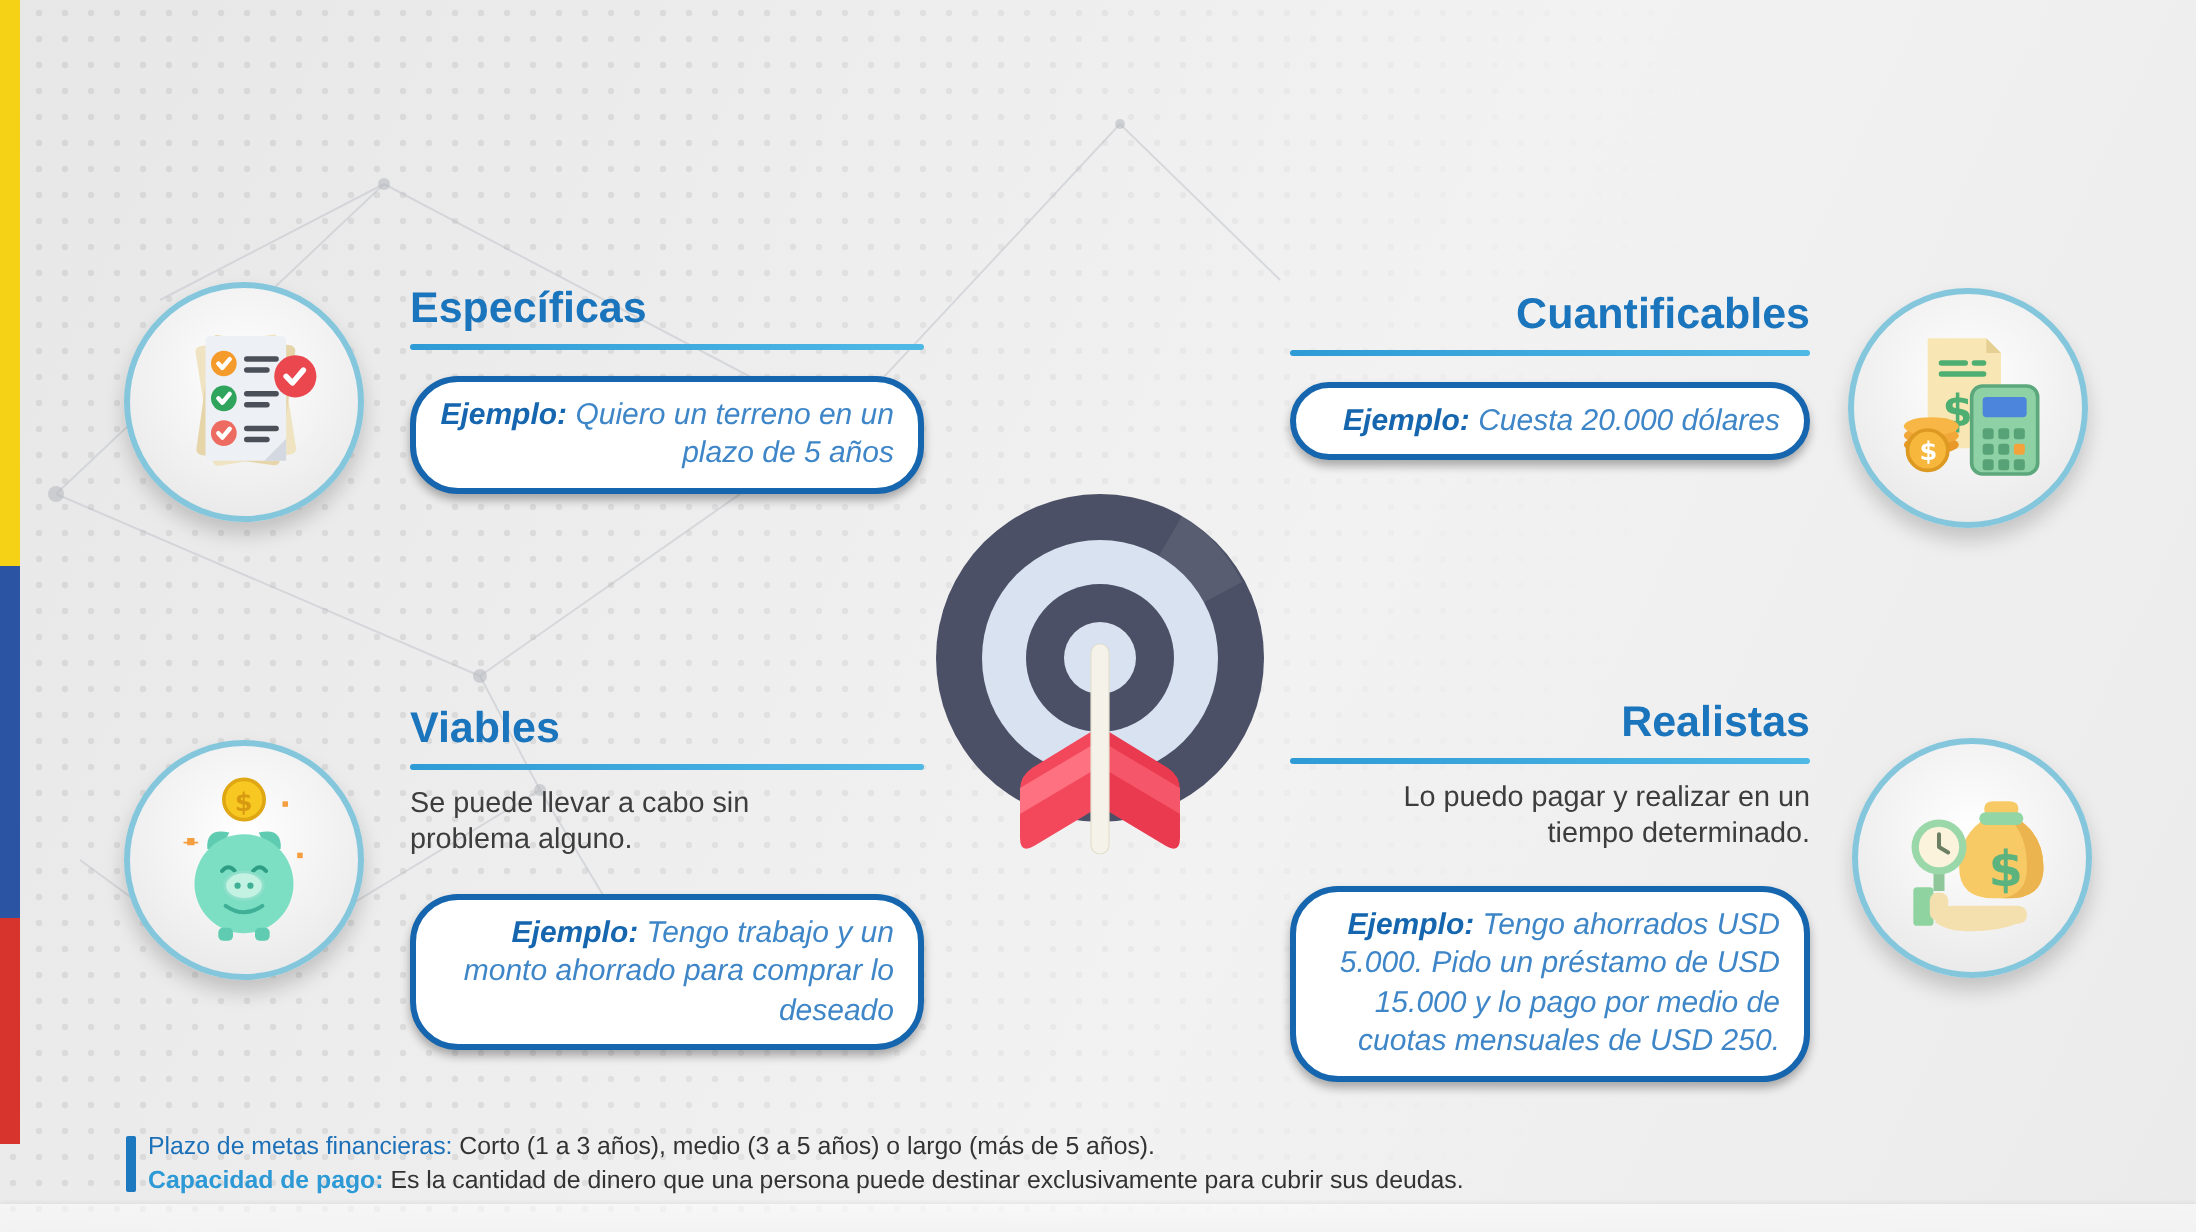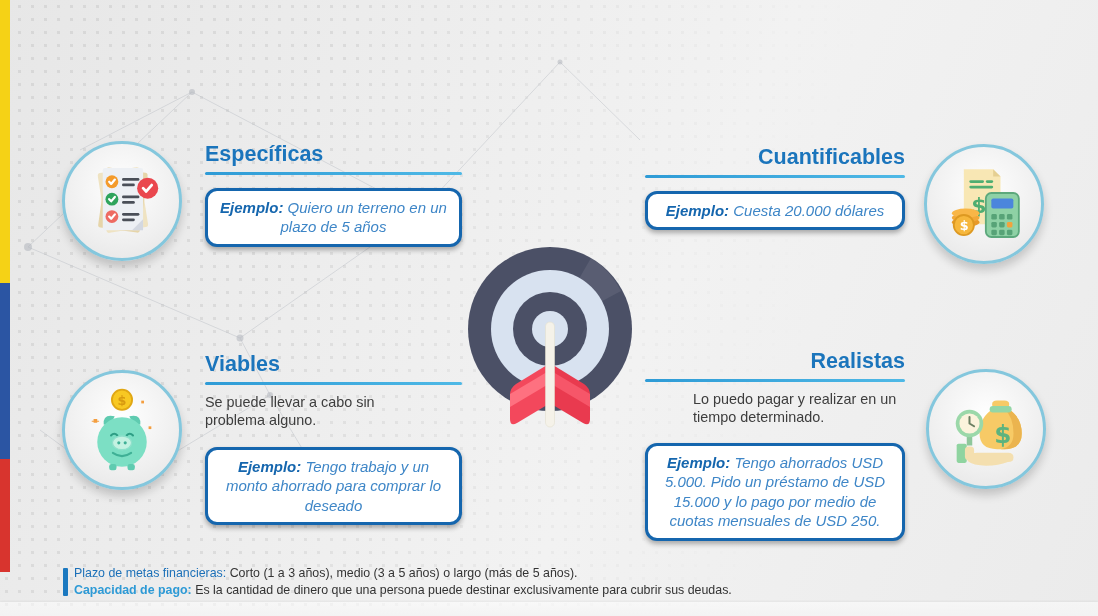--- a/index.html
+++ b/index.html
@@ -39,38 +39,38 @@
   .dash { display:inline-block; width:16px; height:3.5px; border-radius:2px; margin-left:4px; }
   .dash.y { background:#F2C500; } .dash.b { background:#2B55A3; } .dash.r { background:#E3342F; }
   .logo-main { font-size:31px; font-weight:800; color:#1559A6; letter-spacing:.5px; line-height:1.05; margin-top:1px; }
 
   
   .quad { position:absolute; }
   .quad h2 { margin:0; font-size:21.5px; font-weight:bold; color:#1B75BC; line-height:1.15; }
   .rule { height:3px; background:linear-gradient(to right,#2E9BD6,#4FB9E6); border-radius:2px; margin-top:5px; }
   .desc { margin:8px 0 0; font-size:14.4px; line-height:1.28; color:#3d3d3d; }
   .example-box {
-    margin-top:13px; background:#fff; border:3px solid #1566AE; border-radius:12px;
+    margin-top:13px; background:#fff; border:3px solid #1566AE; border-radius:24px;
     box-shadow:0 3px 5px rgba(0,0,0,.3); padding:7px 12px;
-    text-align:center; font-style:italic; font-size:15px; line-height:1.3;
+    text-align:right; font-style:italic; font-size:15px; line-height:1.3;
   }
   .ex-label { font-weight:bold; color:#1566AE; }
   .ex-text  { color:#3E86C7; }
 
   .q-tl { left:205px; top:142px; width:257px; }
   .q-tl .desc { width:238px; }
   .q-tr { left:645px; top:145px; width:260px; }
   .q-tr h2 { text-align:right; }
   .q-tr .desc { text-align:justify; }
   .q-bl { left:205px; top:352px; width:257px; }
   .q-bl .desc { width:205px; }
   .q-bl .example-box { margin-top:17px; }
   .q-br { left:645px; top:349px; width:260px; }
   .q-br h2 { text-align:right; }
-  .q-br .desc { width:212px; margin-left:auto; }
+  .q-br .desc { width:212px; margin-left:auto; text-align:right; }
   .q-br .example-box { margin-top:16px; }
 
   
   .badge {
     position:absolute; width:120px; height:120px; border-radius:50%;
     background:radial-gradient(circle at 50% 38%, #ffffff 0%, #efefef 62%, #e3e3e3 100%);
     border:3px solid #84C7DD; box-shadow:0 6px 10px rgba(0,0,0,.18);
     display:flex; align-items:center; justify-content:center;
   }
   .badge svg { width:88px; height:88px; }

